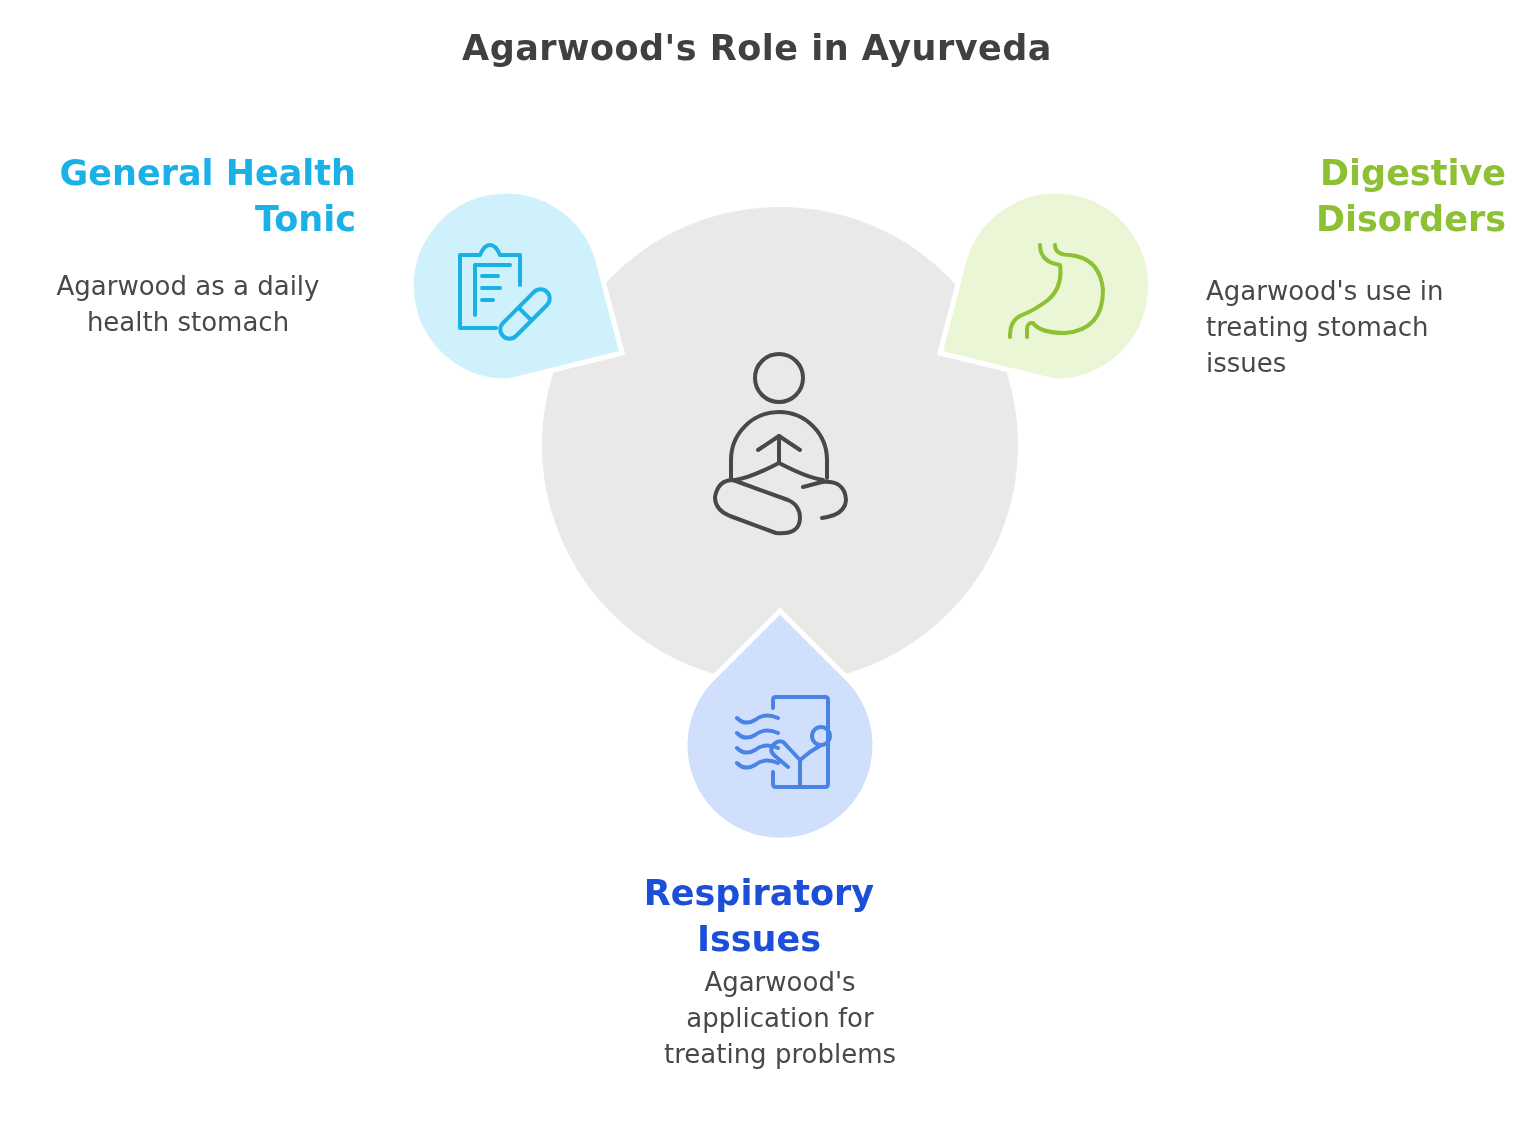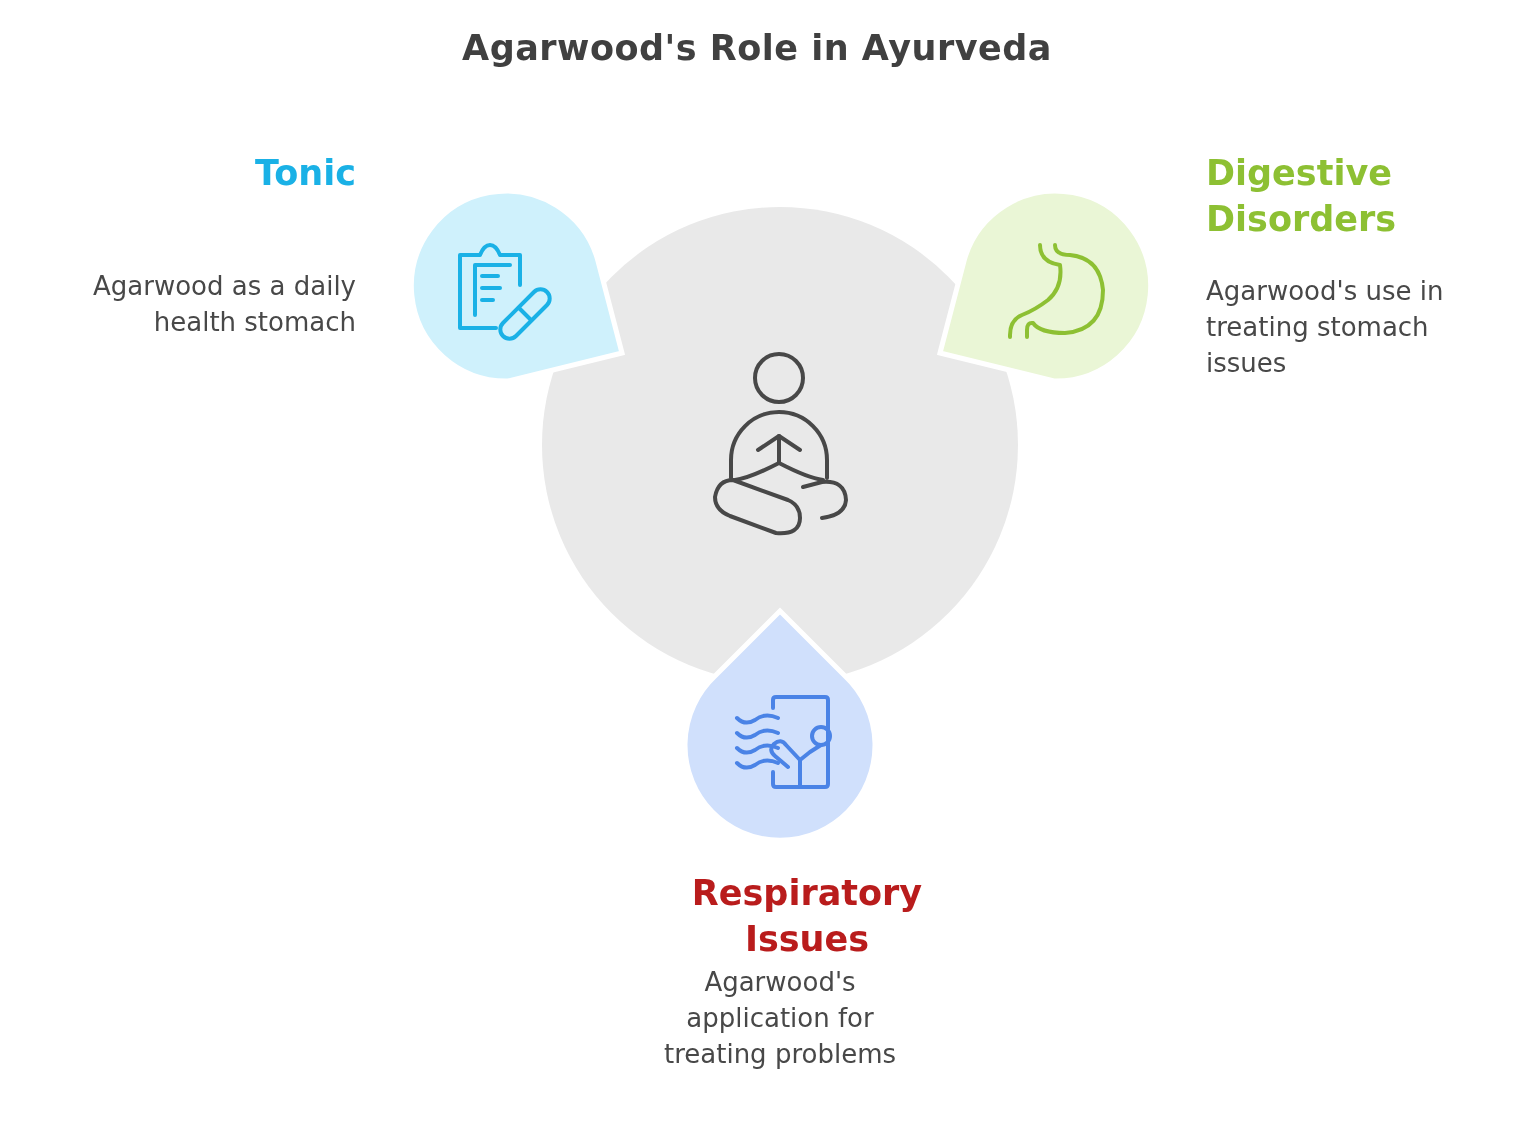--- a/index.html
+++ b/index.html
@@ -64,38 +64,39 @@
     <path d="M 737 718 Q 745 726 755 720 Q 765 712 778 718"></path>
     <path d="M 737 733 Q 745 741 755 735 Q 765 727 778 733"></path>
     <path d="M 737 748 Q 745 756 755 750 Q 765 742 778 748"></path>
     <path d="M 737 763 Q 745 771 755 765 Q 765 757 778 763"></path>
   </g>
 </svg>
 
 <div class="title">Agarwood's Role in Ayurveda</div>
 
 <div class="heading left" style="left: 20px; top: 150px; width: 336px; color: #1ab1e6;">
+  <div>General Health</div>
   <div>Tonic</div>
 </div>
-<div class="desc left" style="left: 20px; top: 268px; width: 336px;">
+<div class="desc left" style="left: 20px; top: 268px; width: 336px; text-align: center;">
   <div>Agarwood as a daily</div>
   <div>health stomach</div>
 </div>
 
-<div class="heading right" style="left: 1206px; top: 150px; width: 300px; color: #8dc033;">
+<div class="heading right" style="left: 1206px; top: 150px; width: 300px; color: #8dc033; text-align: right;">
   <div>Digestive</div>
   <div>Disorders</div>
 </div>
 <div class="desc right" style="left: 1206px; top: 273px; width: 300px;">
   <div>Agarwood's use in</div>
   <div>treating stomach</div>
   <div>issues</div>
 </div>
 
-<div class="heading center" style="left: 612px; top: 870px; width: 390px; color: #b91c1c;">
+<div class="heading center" style="left: 564px; top: 870px; width: 390px; color: #1d4ed8;">
   <div>Respiratory</div>
   <div>Issues</div>
 </div>
 <div class="desc center" style="left: 580px; top: 964px; width: 400px;">
   <div>Agarwood's</div>
   <div>application for</div>
   <div>treating problems</div>
 </div>
 
 </body></html>

